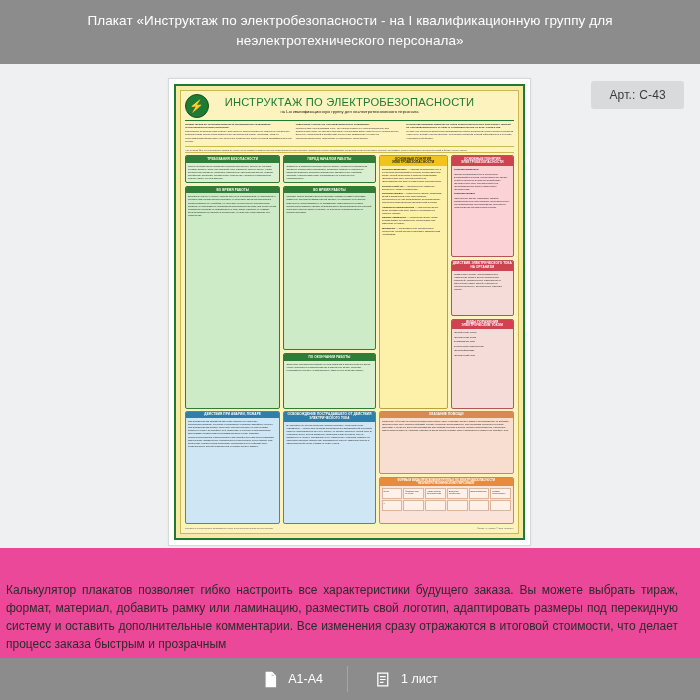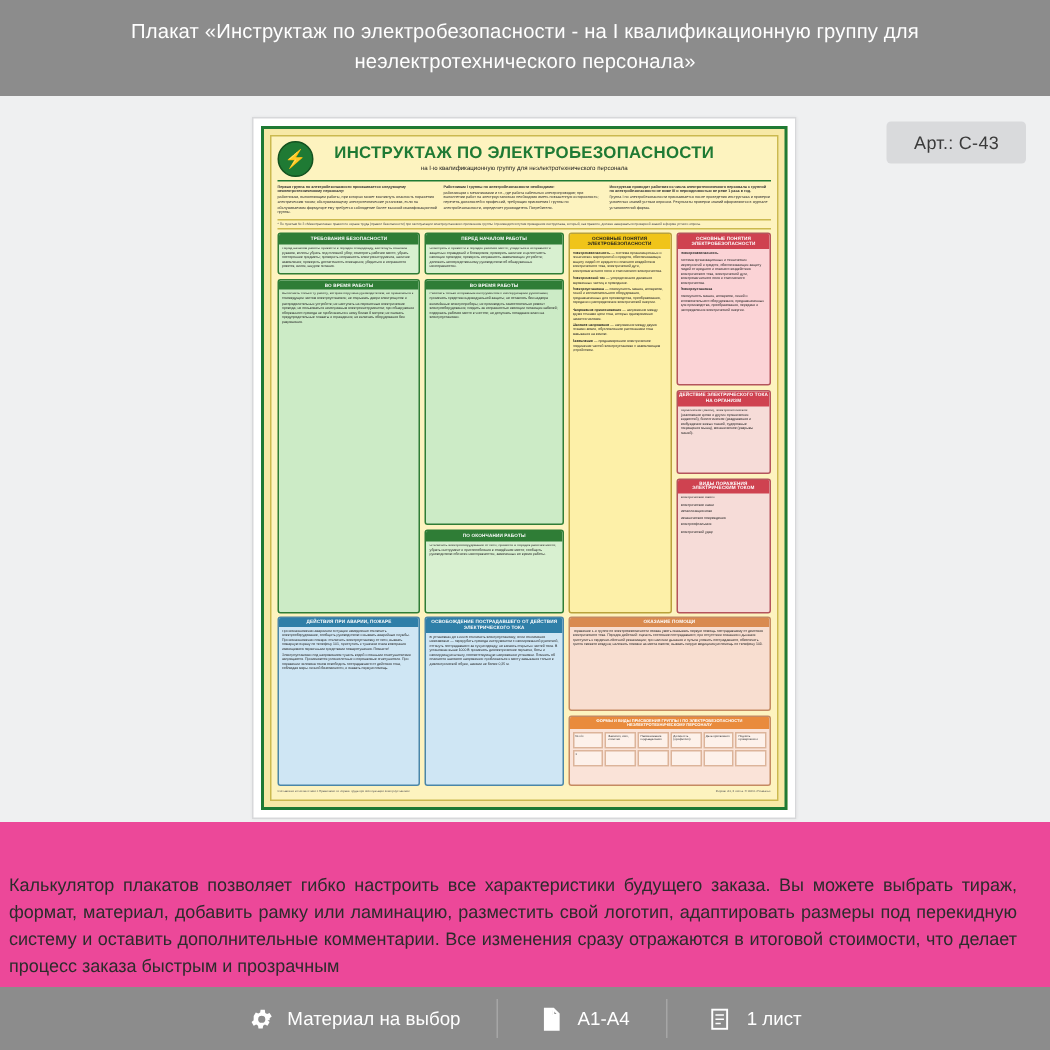--- a/index.html
+++ b/index.html
@@ -91,21 +91,21 @@
     border-radius: 50%;
     background: #1f7a34;
     border: 1px solid #14521f;
     display: flex; align-items: center; justify-content: center;
     color: #fff; font-size: 12px; font-weight: bold;
   }
   .p-titles { flex: 1; text-align: center; }
   .p-title {
     color: #1f7a34;
     font-size: 11.2px;
-    font-weight: bold;
+    font-weight: normal;
     letter-spacing: .2px;
     line-height: 1.05;
   }
   .p-sub {
     font-size: 4.1px;
     color: #1a1a1a;
     margin-top: 1px;
     line-height: 1.1;
   }
 
@@ -405,28 +405,20 @@
           </div>
 
         </div>
       </div>
     </div>
   </div>
 
   <div class="desc">Калькулятор плакатов позволяет гибко настроить все характеристики будущего заказа. Вы можете выбрать тираж, формат, материал, добавить рамку или ламинацию, разместить свой логотип, адаптировать размеры под перекидную систему и оставить дополнительные комментарии. Все изменения сразу отражаются в итоговой стоимости, что делает процесс заказа быстрым и прозрачным</div>
 
   <div class="footer">
-    <div class="f-item">
-      <span class="f-ico">
-        <svg viewBox="0 0 24 24">
-            <path d="M19.4 13a7.6 7.6 0 0 0 0-2l2-1.6-2-3.4-2.4 1a7.6 7.6 0 0 0-1.7-1L14.9 3h-4l-.4 2.6c-.6.2-1.2.6-1.7 1l-2.4-1-2 3.4L4.4 11a7.6 7.6 0 0 0 0 2l-2 1.6 2 3.4 2.4-1c.5.4 1.1.8 1.7 1l.4 2.6h4l.4-2.6c.6-.2 1.2-.6 1.7-1l2.4 1 2-3.4-2-1.6zM12 15.4A3.4 3.4 0 1 1 12 8.6a3.4 3.4 0 0 1 0 6.8z"></path>
-          </svg>
-      </span>
-      <span>Материал на выбор</span>
-    </div>
     <div class="f-item">
       <span class="f-ico">
         <svg viewBox="0 0 24 24">
             <path d="M6 2h8l5 5v15H6V2zm7.5 1.5V8H18"></path>
             <path d="M6 2h8l5 5v15H6V2z" fill="none" stroke="#ffffff" stroke-width="1.8"></path>
             <path d="M14 2v6h5" fill="none" stroke="#ffffff" stroke-width="1.8"></path>
           </svg>
       </span>
       <span>А1-А4</span>
     </div>

